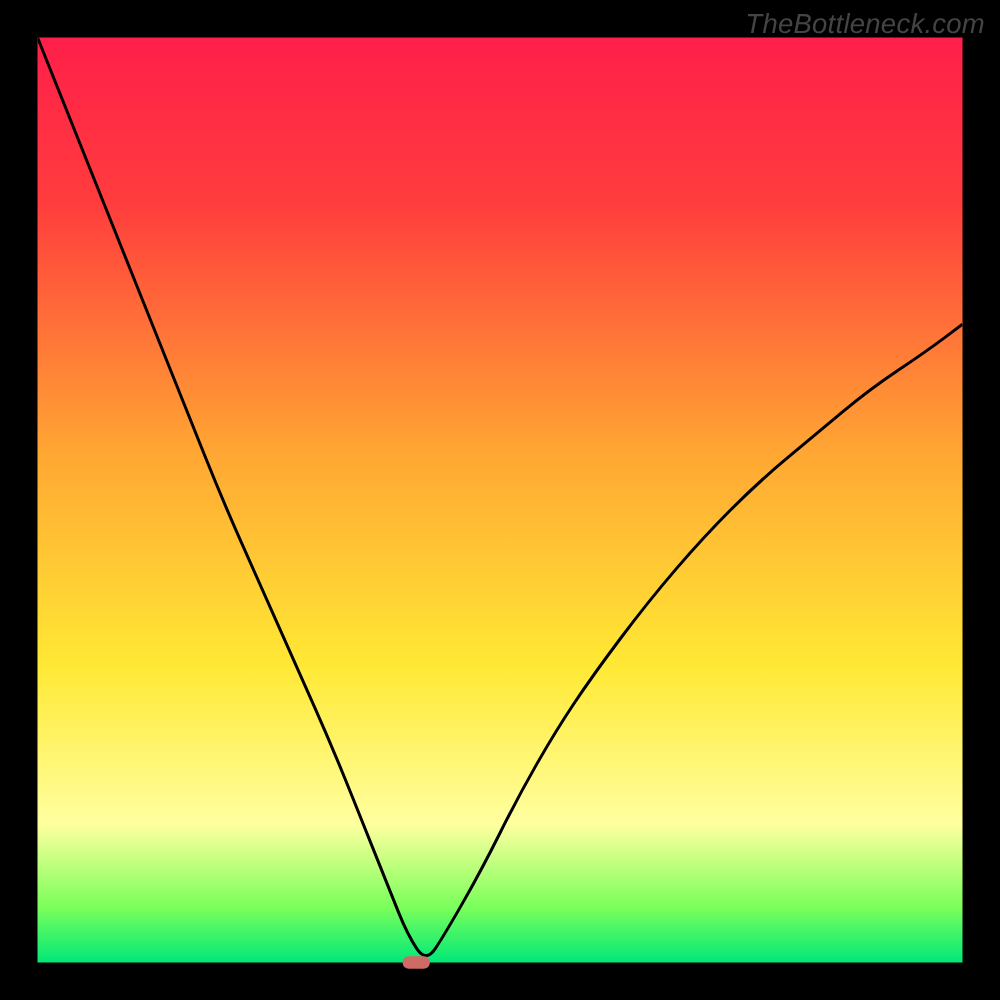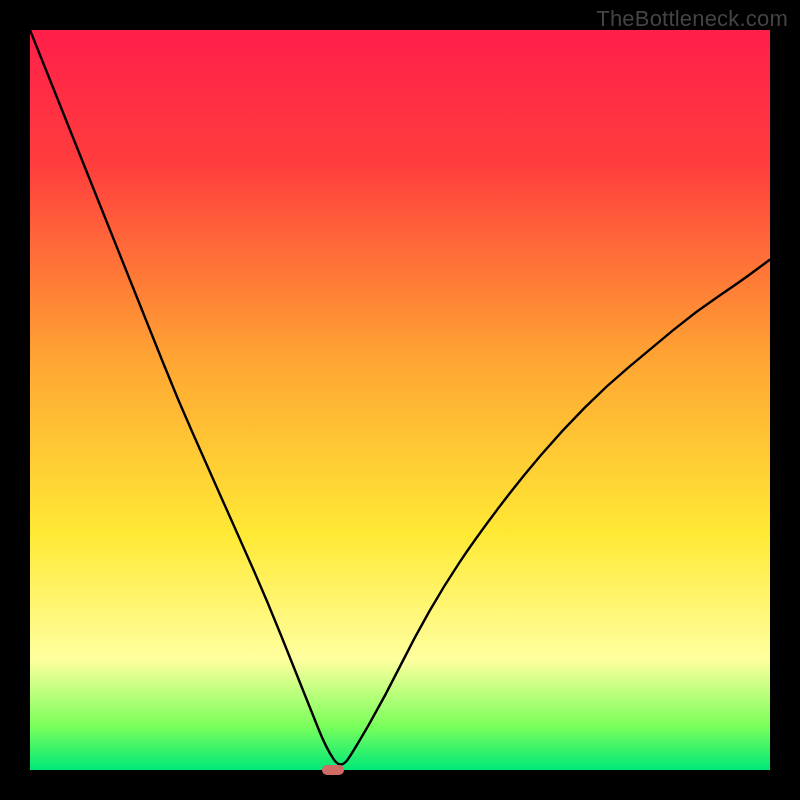--- a/index.html
+++ b/index.html
@@ -9,20 +9,21 @@
     height: 800px;
     background: #000;
     overflow: hidden;
     font-family: Arial, Helvetica, sans-serif;
   }
   .stage {
     position: relative;
     width: 800px;
     height: 800px;
     background: #000;
+    font-style: italic;
   }
   .plot {
     position: absolute;
     left: 30px;
     top: 30px;
     width: 740px;
     height: 740px;
   }
   .gradient {
     position: absolute;

